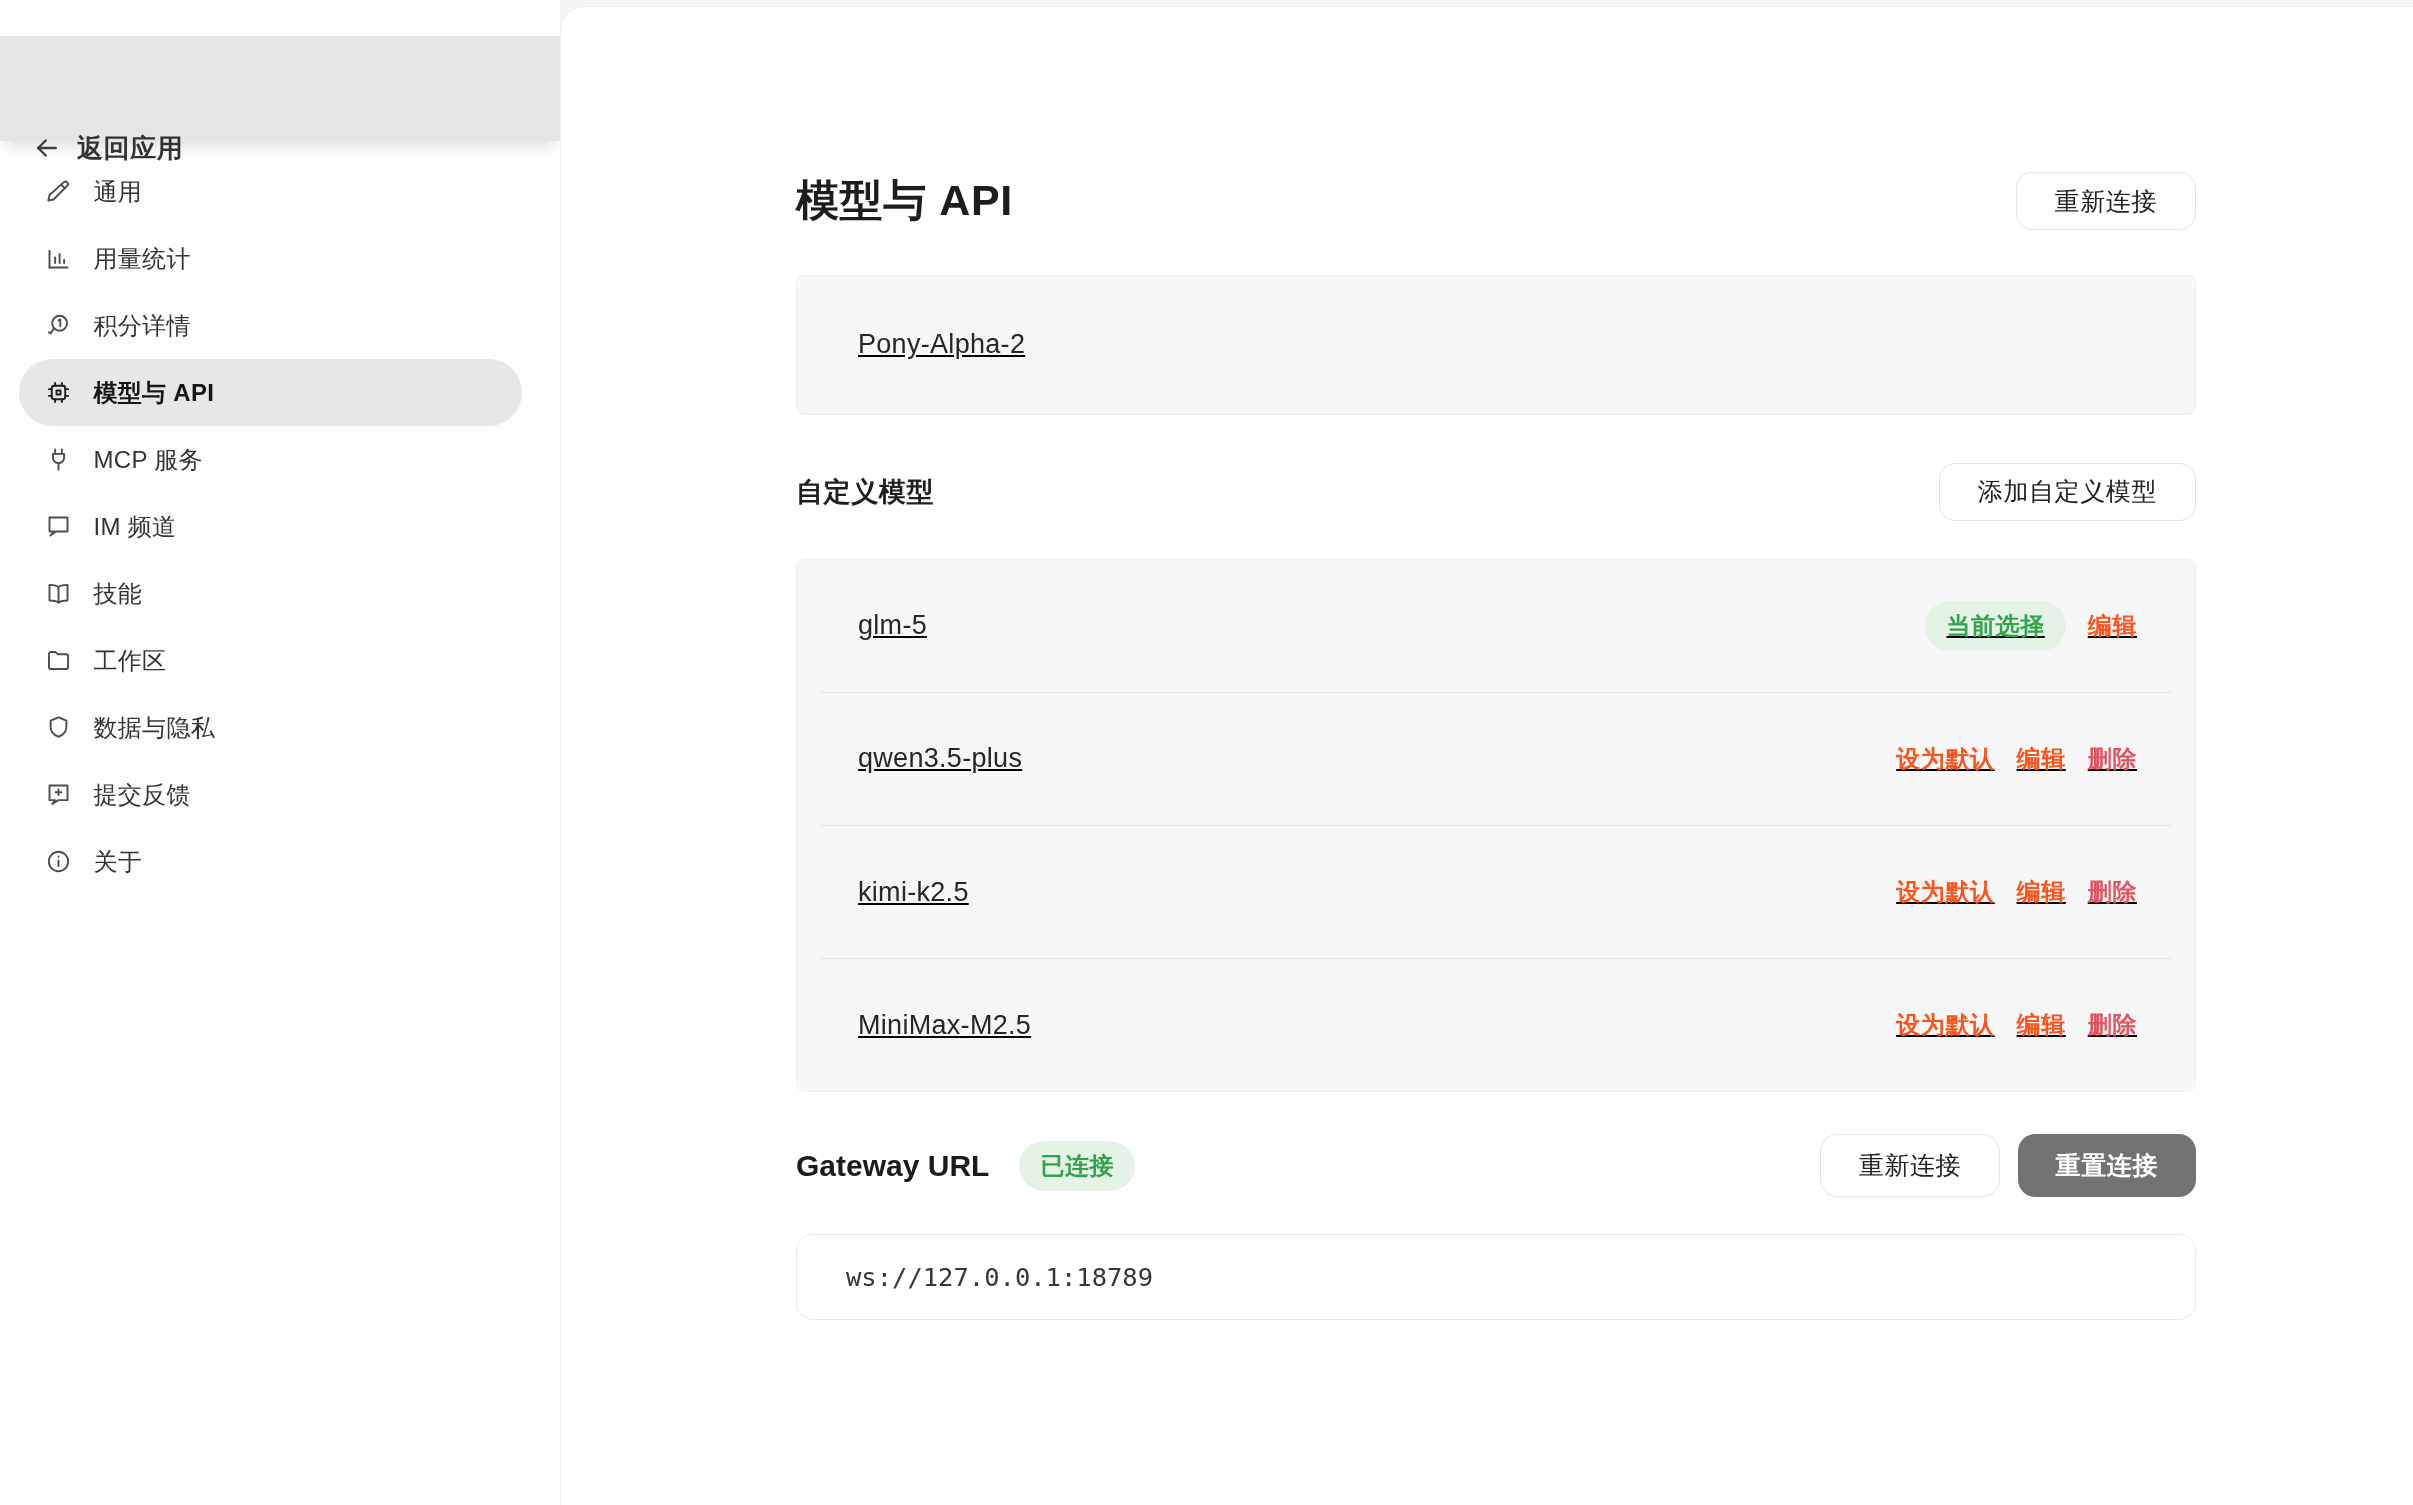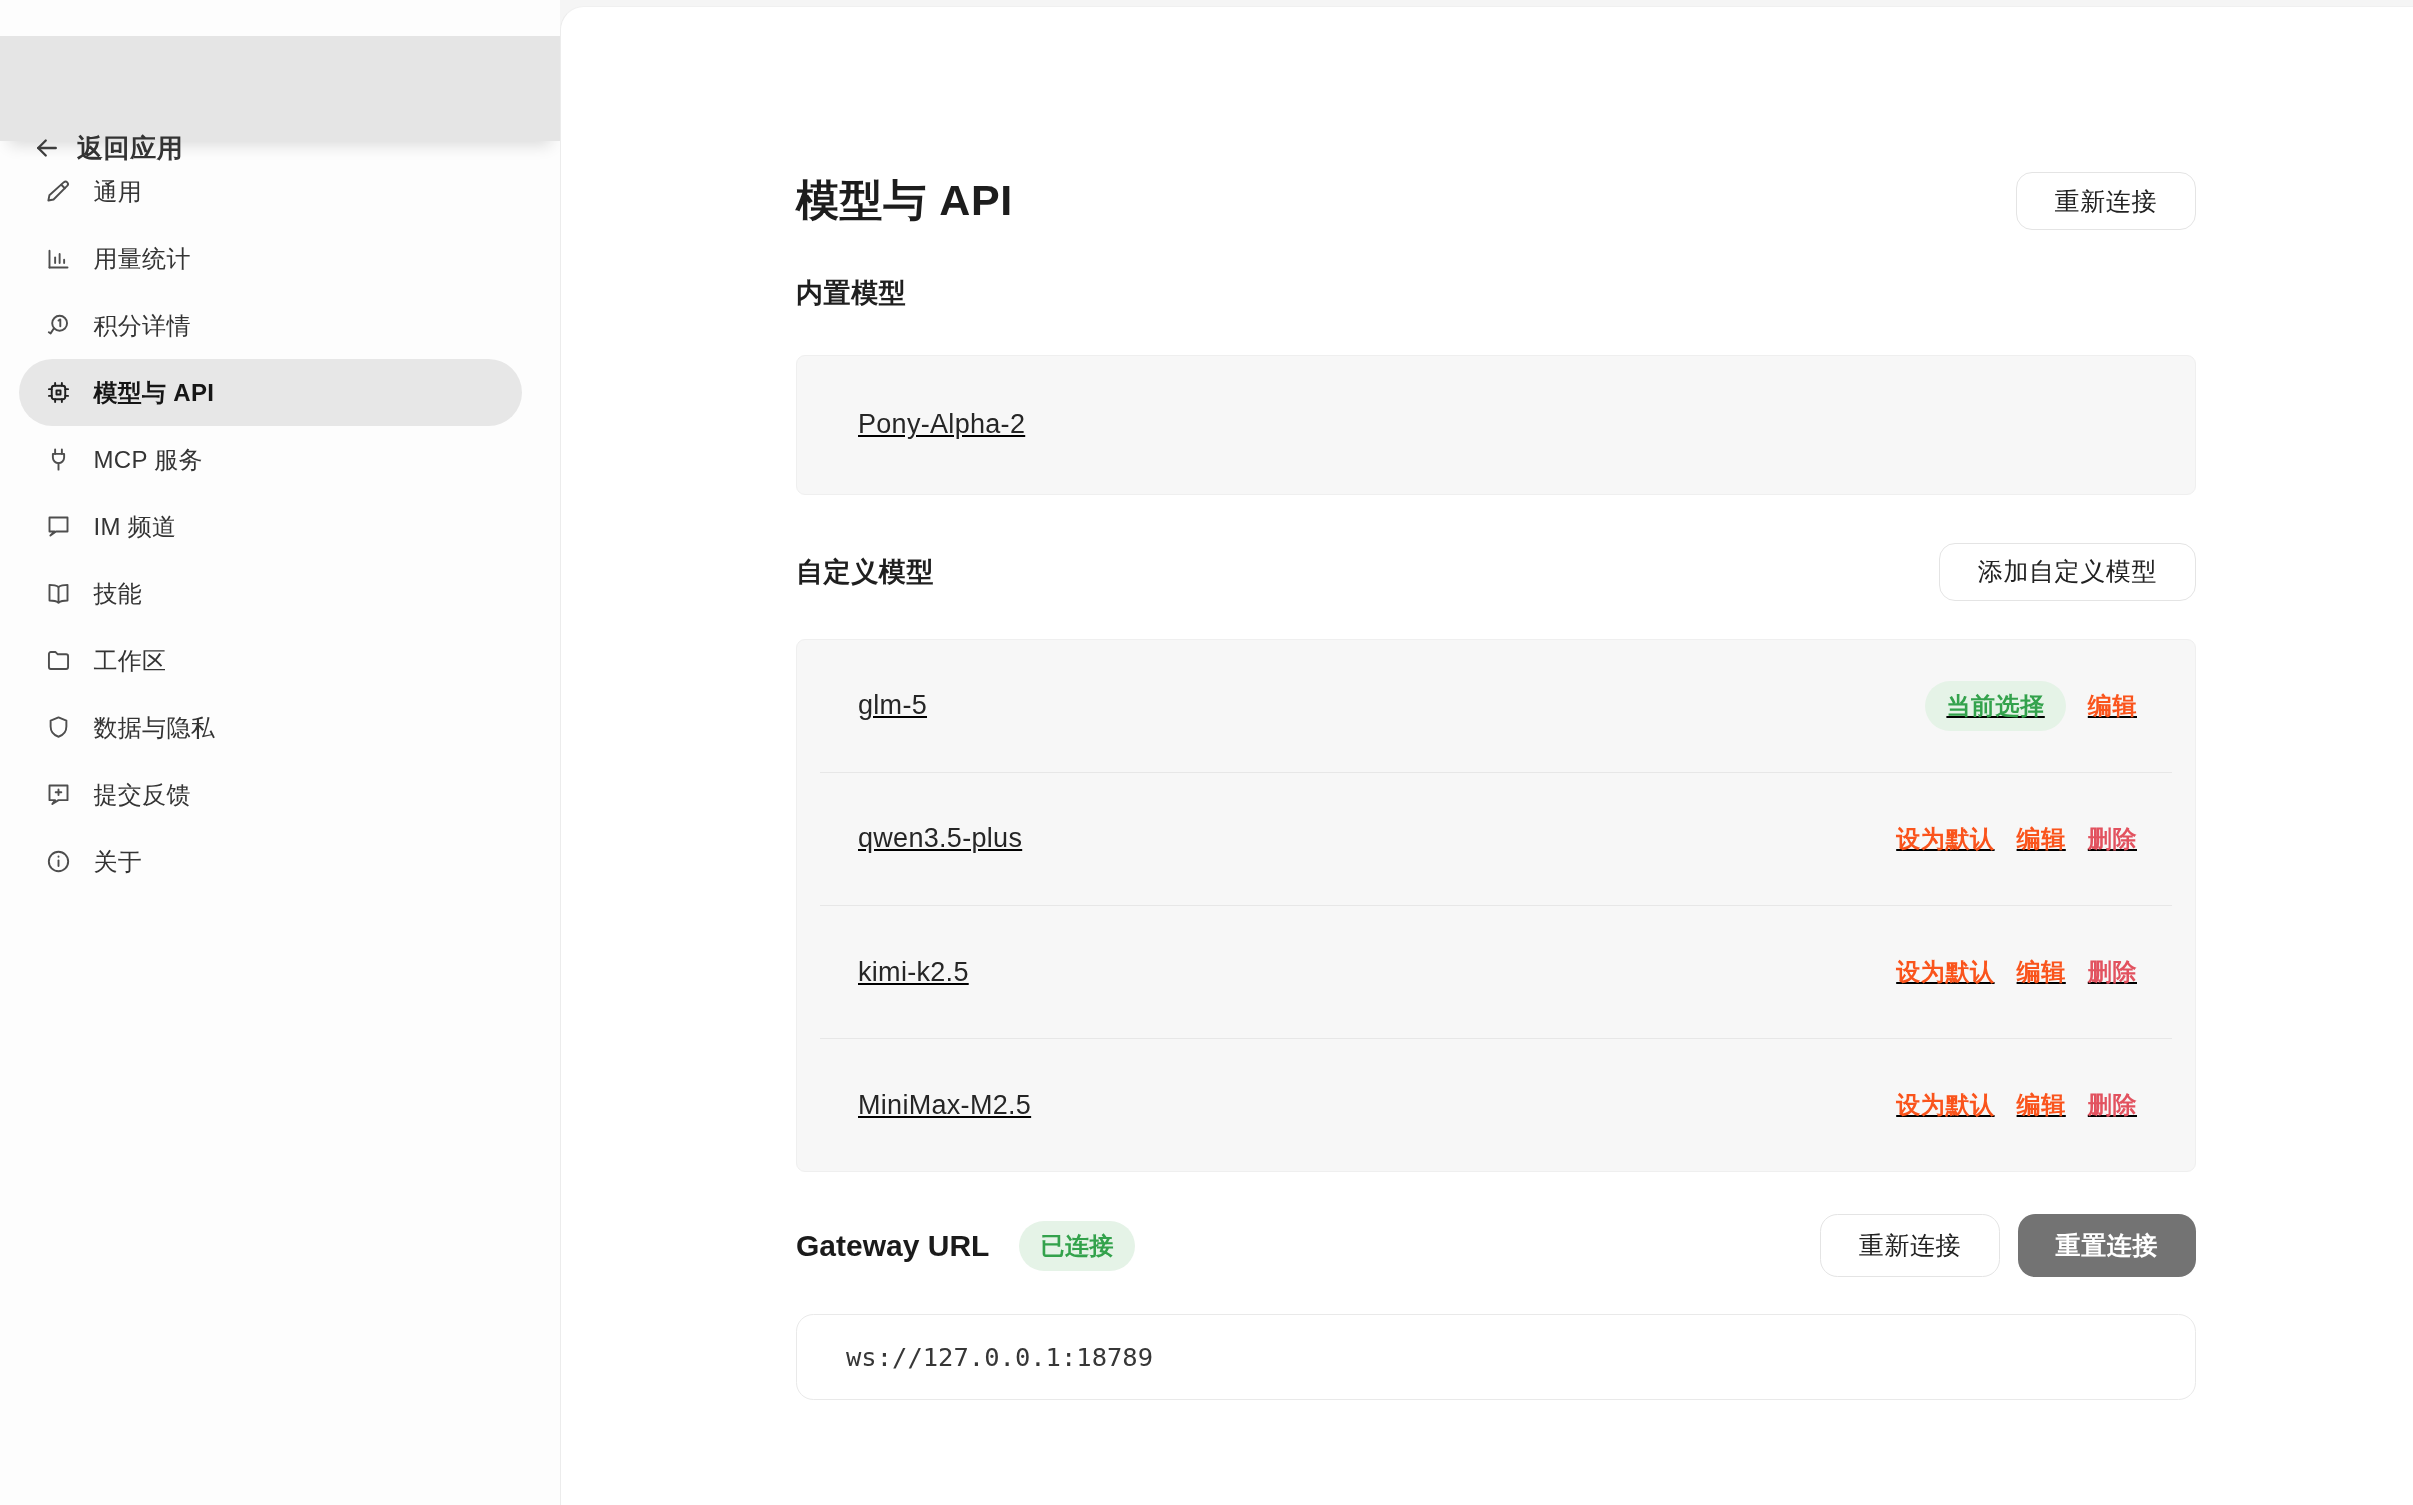--- a/index.html
+++ b/index.html
@@ -193,21 +193,20 @@
   </div>
 
   <div class="main-panel">
     <div class="content">
 
       <div class="title-row">
         <div class="page-title">模型与 API</div>
         <button class="btn">重新连接</button>
       </div>
 
-      <div class="section-heading h-builtin">内置模型</div>
 
       <div class="card builtin-card">
         <div class="builtin-row">
           <span class="model-name">Pony-Alpha-2</span>
         </div>
       </div>
 
       <div class="custom-head-row">
         <div class="section-heading">自定义模型</div>
         <button class="btn">添加自定义模型</button>

